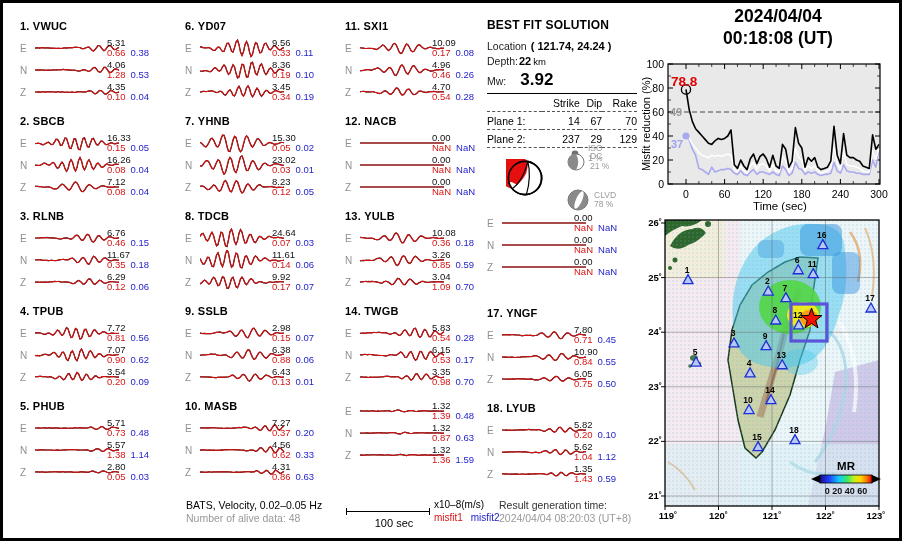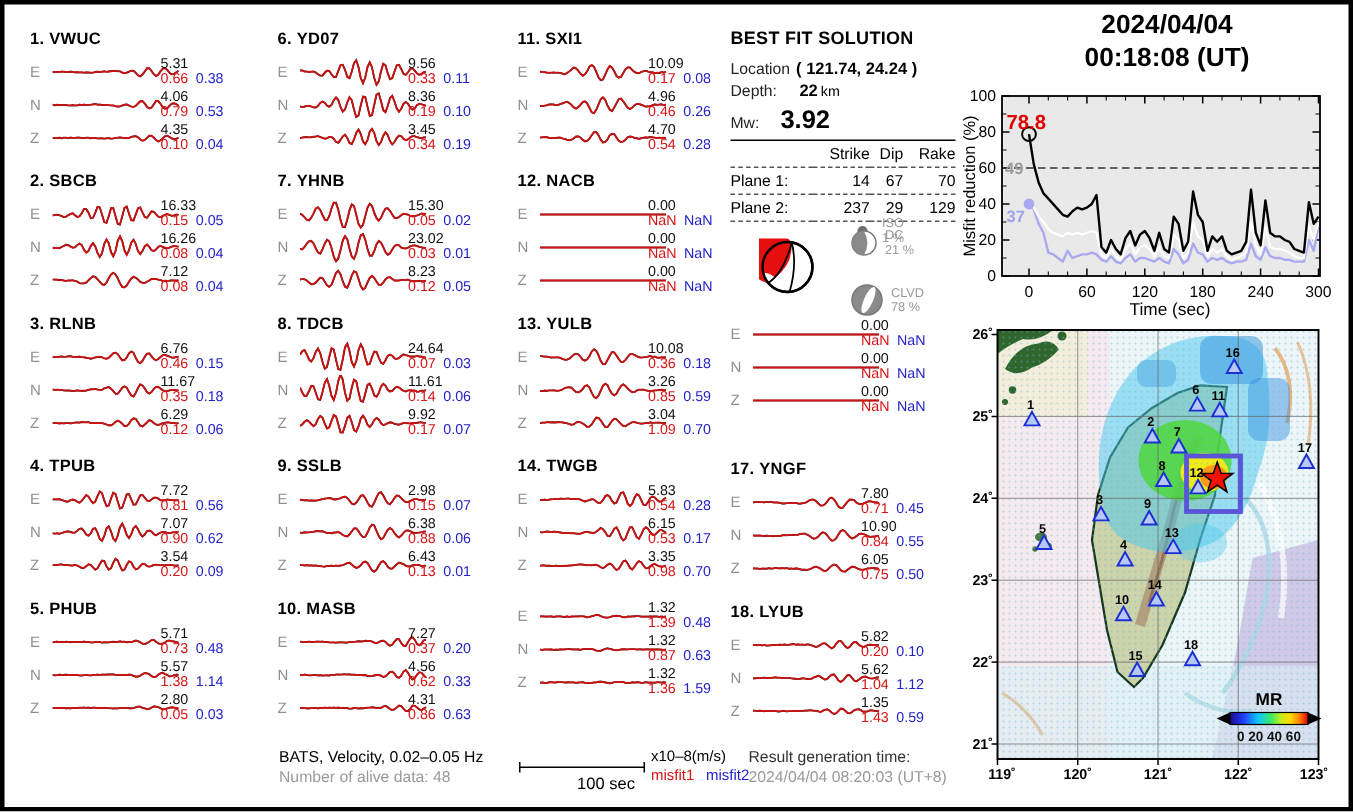--- a/index.html
+++ b/index.html
@@ -17,41 +17,41 @@
   .nums{margin-left:-14px;width:70px;font-size:9.5px;line-height:10px;}
   .amp{display:block;color:#111;}
   .m1{color:#d81414;}
   .m2{color:#2323cc;margin-left:5px;}
   
   #solution{position:absolute;left:487px;top:18px;width:158px;font-size:10.5px;color:#000;}
   #solution h2{margin:0 0 8px 0;font-size:12px;letter-spacing:.2px;}
   .srow{margin:3px 0;}
   .slabel{color:#222;}
   .locval{font-weight:bold;font-size:11px;margin-left:4px;}
-  .depthval{font-weight:bold;font-size:11px;margin-left:15px;}
+  .depthval{font-weight:bold;font-size:11px;margin-left:1px;}
   .unit{font-size:9.5px;margin-left:2px;}
   .mwval{font-weight:bold;font-size:17px;margin-left:14px;}
   #planes{border-collapse:collapse;margin-top:0;width:150px;font-size:10.5px;}
   #planes tr.hdr{border-top:1.2px solid #000;border-bottom:1px dashed #555;}
   #planes tr.r{border-bottom:1px dashed #555;padding-left:44px;}
   #planes td{padding:2.5px 0;text-align:right;}
   #planes td.lbl{text-align:left;}
   .decomp{position:absolute;left:80px;display:flex;align-items:center;gap:5px;}
   .dtxt{font-size:8.5px;line-height:9.5px;color:#9a9a9a;}
   
   #chartsvg{position:absolute;left:640px;top:2px;}
   #mapsvg{position:absolute;left:640px;top:212px;}
   
   .foot{position:absolute;font-size:10.5px;color:#000;}
   #f-bats{left:186px;top:499px;}
   #f-alive{left:186px;top:512px;color:#999;}
   #scalebar{left:346px;top:511px;width:84px;border-top:1.6px solid #000;height:5px;position:absolute;}
   #scalebar:before,#scalebar:after{content:"";position:absolute;top:-4px;width:0;height:7px;border-left:1.4px solid #000;}
   #scalebar:before{left:0}#scalebar:after{right:0}
-  #f-scale{left:362px;top:517px;width:84px;text-align:center;font-size:11px;}
+  #f-scale{left:352px;top:517px;width:84px;text-align:center;font-size:11px;}
   #f-units{left:434px;top:499px;font-size:10px;}
   #f-mis{left:434px;top:512px;font-size:10px;}
   #f-mis .m1{margin:0;}
   #f-reslbl{left:499px;top:499px;color:#333;}
   #f-resval{left:499px;top:512px;color:#999;}
 </style>
 </head>
 <body>
 
 <div class="frame"></div>
@@ -66,21 +66,21 @@
           <polyline points="0.0,10.1 1.5,9.9 3.0,9.9 4.5,10.1 6.0,9.7 7.5,9.8 9.0,9.9 10.5,10.0 12.0,9.8 13.5,9.9 15.0,10.2 16.5,10.1 18.0,10.3 19.5,10.2 21.0,10.4 22.5,10.3 24.0,10.3 25.5,10.4 27.0,10.4 28.5,10.0 30.0,9.8 31.5,10.1 33.0,9.8 34.5,9.6 36.0,9.9 37.5,9.7 39.0,9.5 40.5,9.2 42.0,9.3 43.5,9.5 45.0,9.6 46.5,10.4 48.0,10.8 49.5,10.4 51.0,9.7 52.5,9.1 54.0,9.2 55.5,10.6 57.0,12.2 58.5,13.0 60.0,11.5 61.5,9.6 63.0,7.5 64.5,7.5 66.0,9.4 67.5,11.5 69.0,12.8 70.5,11.7 72.0,9.4 73.5,7.7 75.0,7.4 76.5,8.6 78.0,10.6 79.5,11.6 81.0,11.3 82.5,10.2 84.0,9.3" fill="none" stroke="#cc1111" stroke-width="1.2"></polyline>
         </svg>
         <div class="nums"><span class="amp">5.31</span><span class="m1">0.66</span><span class="m2">0.38</span></div>
       </div>
       <div class="wrow">
         <span class="clabel">N</span>
         <svg class="trace" viewBox="0 0 86 20" width="86" height="20">
           <polyline points="0.0,9.7 1.5,10.2 3.0,9.8 4.5,10.1 6.0,9.9 7.5,10.0 9.0,10.1 10.5,10.3 12.0,10.3 13.5,10.1 15.0,10.3 16.5,10.3 18.0,9.8 19.5,10.0 21.0,9.8 22.5,10.0 24.0,9.8 25.5,9.8 27.0,9.6 28.5,9.3 30.0,9.7 31.5,9.7 33.0,9.9 34.5,10.1 36.0,10.0 37.5,10.2 39.0,10.3 40.5,10.3 42.0,10.8 43.5,11.1 45.0,11.0 46.5,10.4 48.0,9.9 49.5,9.6 51.0,10.3 52.5,11.0 54.0,11.3 55.5,10.6 57.0,9.1 58.5,7.6 60.0,7.4 61.5,8.9 63.0,11.2 64.5,12.1 66.0,11.8 67.5,9.7 69.0,7.4 70.5,7.4 72.0,9.1 73.5,11.4 75.0,12.4 76.5,12.3 78.0,10.6 79.5,9.2 81.0,8.9 82.5,9.4 84.0,10.4" fill="none" stroke="#111111" stroke-width="1.1"></polyline>
           <polyline points="0.0,9.8 1.5,10.2 3.0,9.9 4.5,10.1 6.0,9.9 7.5,10.0 9.0,10.1 10.5,10.3 12.0,10.2 13.5,10.1 15.0,10.2 16.5,10.2 18.0,9.8 19.5,10.0 21.0,9.8 22.5,10.0 24.0,9.9 25.5,9.8 27.0,9.6 28.5,9.4 30.0,9.8 31.5,9.7 33.0,10.0 34.5,10.1 36.0,10.0 37.5,10.1 39.0,10.2 40.5,10.3 42.0,10.8 43.5,11.0 45.0,10.9 46.5,10.3 48.0,9.8 49.5,9.6 51.0,10.4 52.5,11.0 54.0,11.4 55.5,10.6 57.0,9.0 58.5,7.5 60.0,7.5 61.5,9.1 63.0,11.4 64.5,12.3 66.0,11.7 67.5,9.5 69.0,7.3 70.5,7.4 72.0,9.2 73.5,11.5 75.0,12.5 76.5,12.2 78.0,10.5 79.5,9.1 81.0,8.8 82.5,9.5 84.0,10.5" fill="none" stroke="#cc1111" stroke-width="1.2"></polyline>
         </svg>
-        <div class="nums"><span class="amp">4.06</span><span class="m1">0.79</span><span class="m2">0.53</span></div>
+        <div class="nums"><span class="amp">4.06</span><span class="m1">1.28</span><span class="m2">0.53</span></div>
       </div>
       <div class="wrow">
         <span class="clabel">Z</span>
         <svg class="trace" viewBox="0 0 86 20" width="86" height="20">
           <polyline points="0.0,10.0 1.5,10.0 3.0,10.1 4.5,9.8 6.0,10.2 7.5,9.8 9.0,9.8 10.5,10.1 12.0,9.7 13.5,9.8 15.0,9.9 16.5,9.7 18.0,9.7 19.5,10.0 21.0,10.1 22.5,9.8 24.0,9.8 25.5,10.2 27.0,9.9 28.5,10.0 30.0,10.3 31.5,10.2 33.0,10.2 34.5,10.5 36.0,10.2 37.5,10.1 39.0,10.5 40.5,10.3 42.0,9.9 43.5,9.8 45.0,9.6 46.5,9.8 48.0,10.0 49.5,9.9 51.0,10.0 52.5,9.3 54.0,8.9 55.5,8.8 57.0,9.5 58.5,10.9 60.0,11.8 61.5,11.4 63.0,10.0 64.5,8.6 66.0,8.6 67.5,9.6 69.0,11.3 70.5,12.3 72.0,11.6 73.5,10.3 75.0,8.9 76.5,8.4 78.0,9.3 79.5,10.2 81.0,10.9 82.5,10.5 84.0,9.9" fill="none" stroke="#111111" stroke-width="1.1"></polyline>
           <polyline points="0.0,10.0 1.5,10.0 3.0,10.1 4.5,9.8 6.0,10.2 7.5,9.8 9.0,9.8 10.5,10.1 12.0,9.7 13.5,9.9 15.0,9.9 16.5,9.7 18.0,9.8 19.5,10.0 21.0,10.1 22.5,9.8 24.0,9.8 25.5,10.2 27.0,9.9 28.5,10.0 30.0,10.3 31.5,10.2 33.0,10.1 34.5,10.4 36.0,10.2 37.5,10.1 39.0,10.4 40.5,10.3 42.0,9.9 43.5,9.8 45.0,9.7 46.5,9.8 48.0,10.1 49.5,10.0 51.0,10.0 52.5,9.3 54.0,8.9 55.5,8.8 57.0,9.6 58.5,11.0 60.0,11.8 61.5,11.3 63.0,9.8 64.5,8.4 66.0,8.5 67.5,9.7 69.0,11.4 70.5,12.3 72.0,11.5 73.5,10.2 75.0,8.8 76.5,8.4 78.0,9.3 79.5,10.3 81.0,10.9 82.5,10.5 84.0,9.9" fill="none" stroke="#cc1111" stroke-width="1.2"></polyline>
         </svg>
         <div class="nums"><span class="amp">4.35</span><span class="m1">0.10</span><span class="m2">0.04</span></div>
       </div>
     </div>

